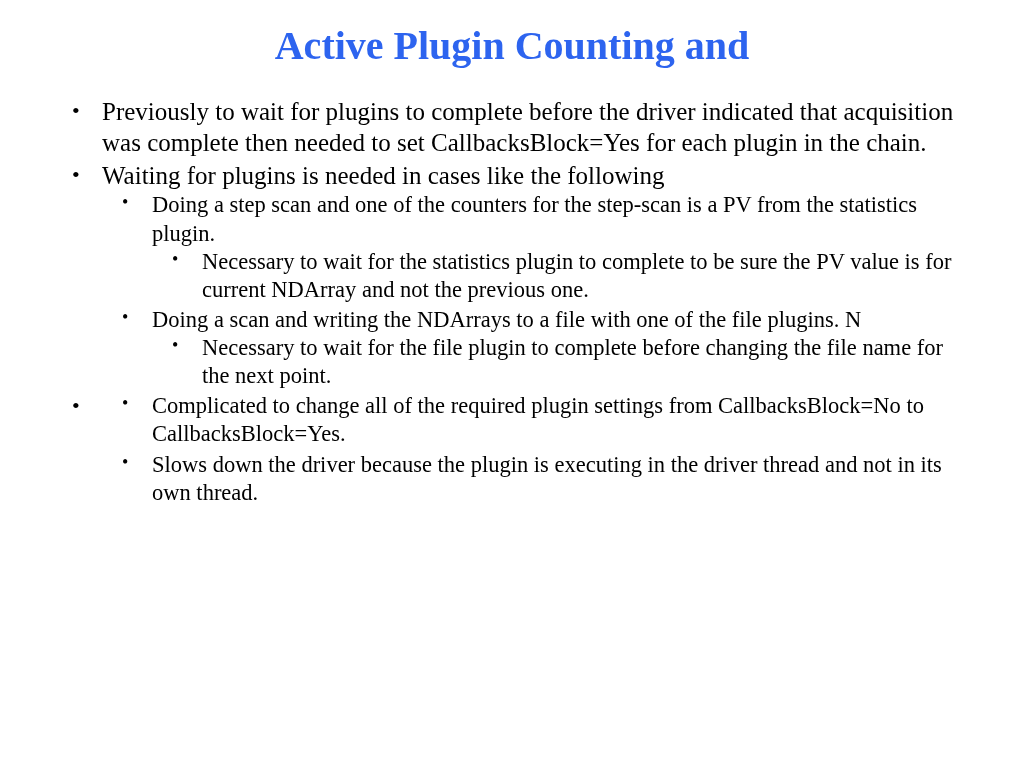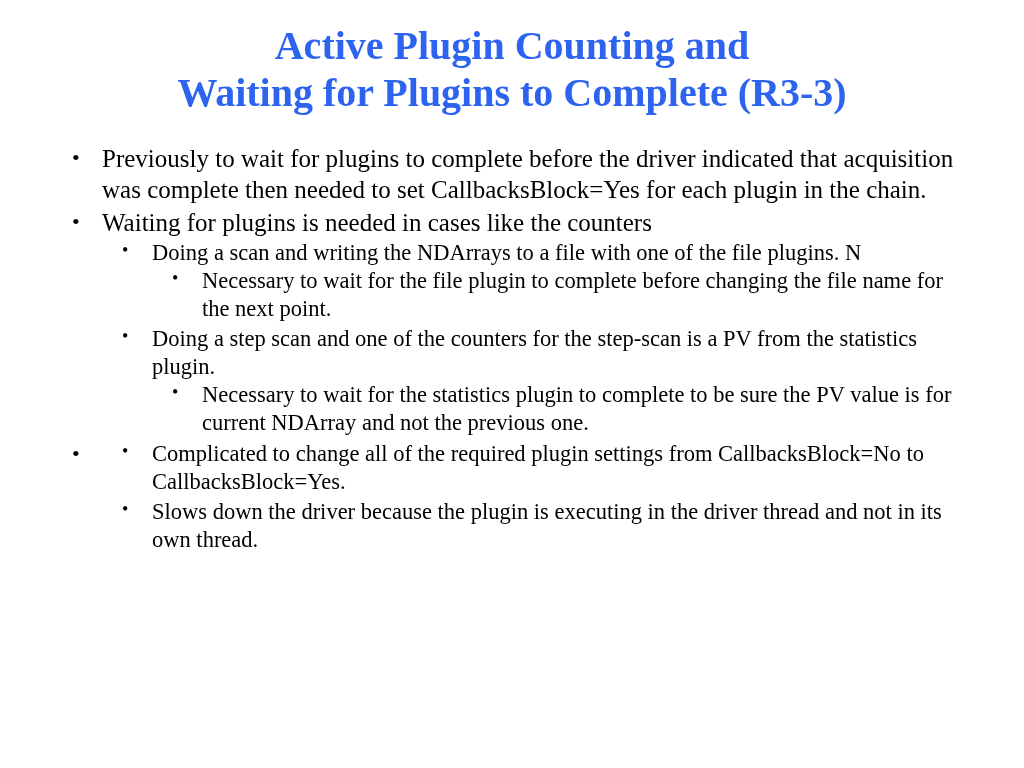--- a/index.html
+++ b/index.html
@@ -71,43 +71,42 @@
     top: 0;
     font-size: 18px;
   }
 </style>
 </head>
 <body>
 
 <div class="slide">
   <div class="title">
     <span>Active Plugin Counting and</span><br>
-    <span>Waiting for Plugins to Complete (R3-3)</span>
   </div>
 
   <ul class="lvl1">
     <li>
       <span>Previously to wait for plugins to complete before the driver indicated that acquisition was complete then needed to set CallbacksBlock=Yes for each plugin in the chain.</span>
     </li>
     <li>
-      <span>Waiting for plugins is needed in cases like the counters</span>
+      <span>Waiting for plugins is needed in cases like the following</span>
       <ul class="lvl2">
+        <li>
+          <span>Doing a step scan and one of the counters for the step-scan is a PV from the statistics plugin.</span>
+          <ul class="lvl3">
+            <li>
+              <span>Necessary to wait for the statistics plugin to complete to be sure the PV value is for current NDArray and not the previous one.</span>
+            </li>
+          </ul>
+        </li>
         <li>
           <span>Doing a scan and writing the NDArrays to a file with one of the file plugins. N</span>
           <ul class="lvl3">
             <li>
               <span>Necessary to wait for the file plugin to complete before changing the file name for the next point.</span>
-            </li>
-          </ul>
-        </li>
-        <li>
-          <span>Doing a step scan and one of the counters for the step-scan is a PV from the statistics plugin.</span>
-          <ul class="lvl3">
-            <li>
-              <span>Necessary to wait for the statistics plugin to complete to be sure the PV value is for current NDArray and not the previous one.</span>
             </li>
           </ul>
         </li>
       </ul>
     </li>
     <li>
       <ul class="lvl2">
         <li>
           <span>Complicated to change all of the required plugin settings from CallbacksBlock=No to CallbacksBlock=Yes.</span>
         </li>

